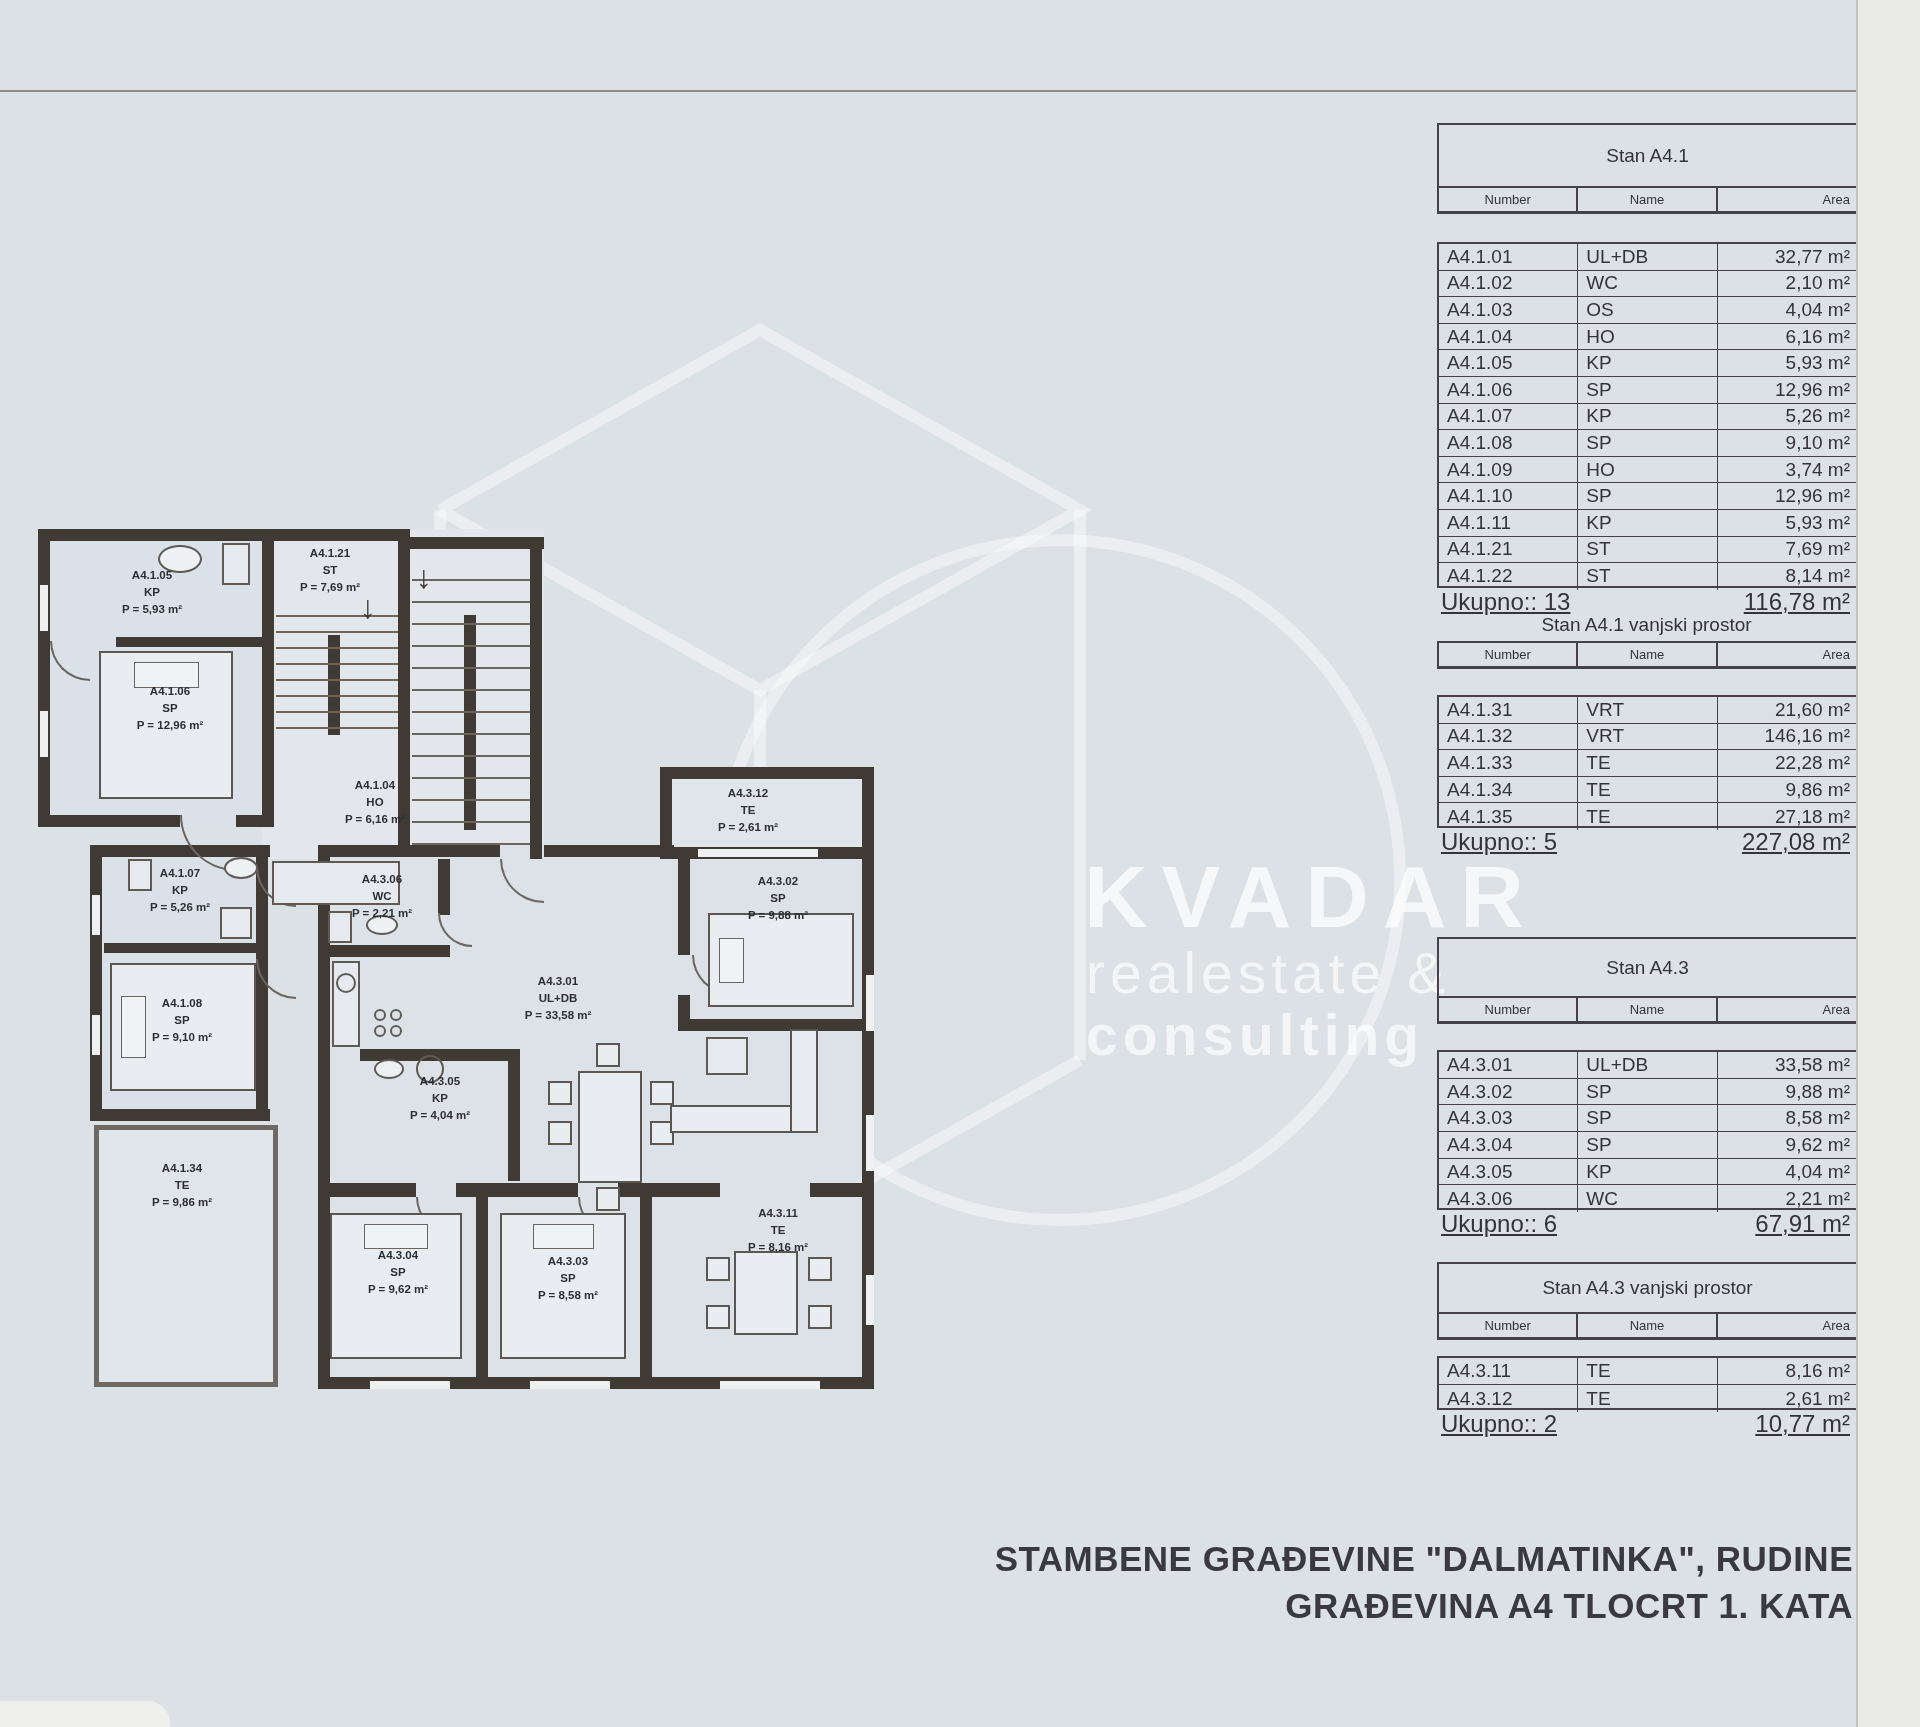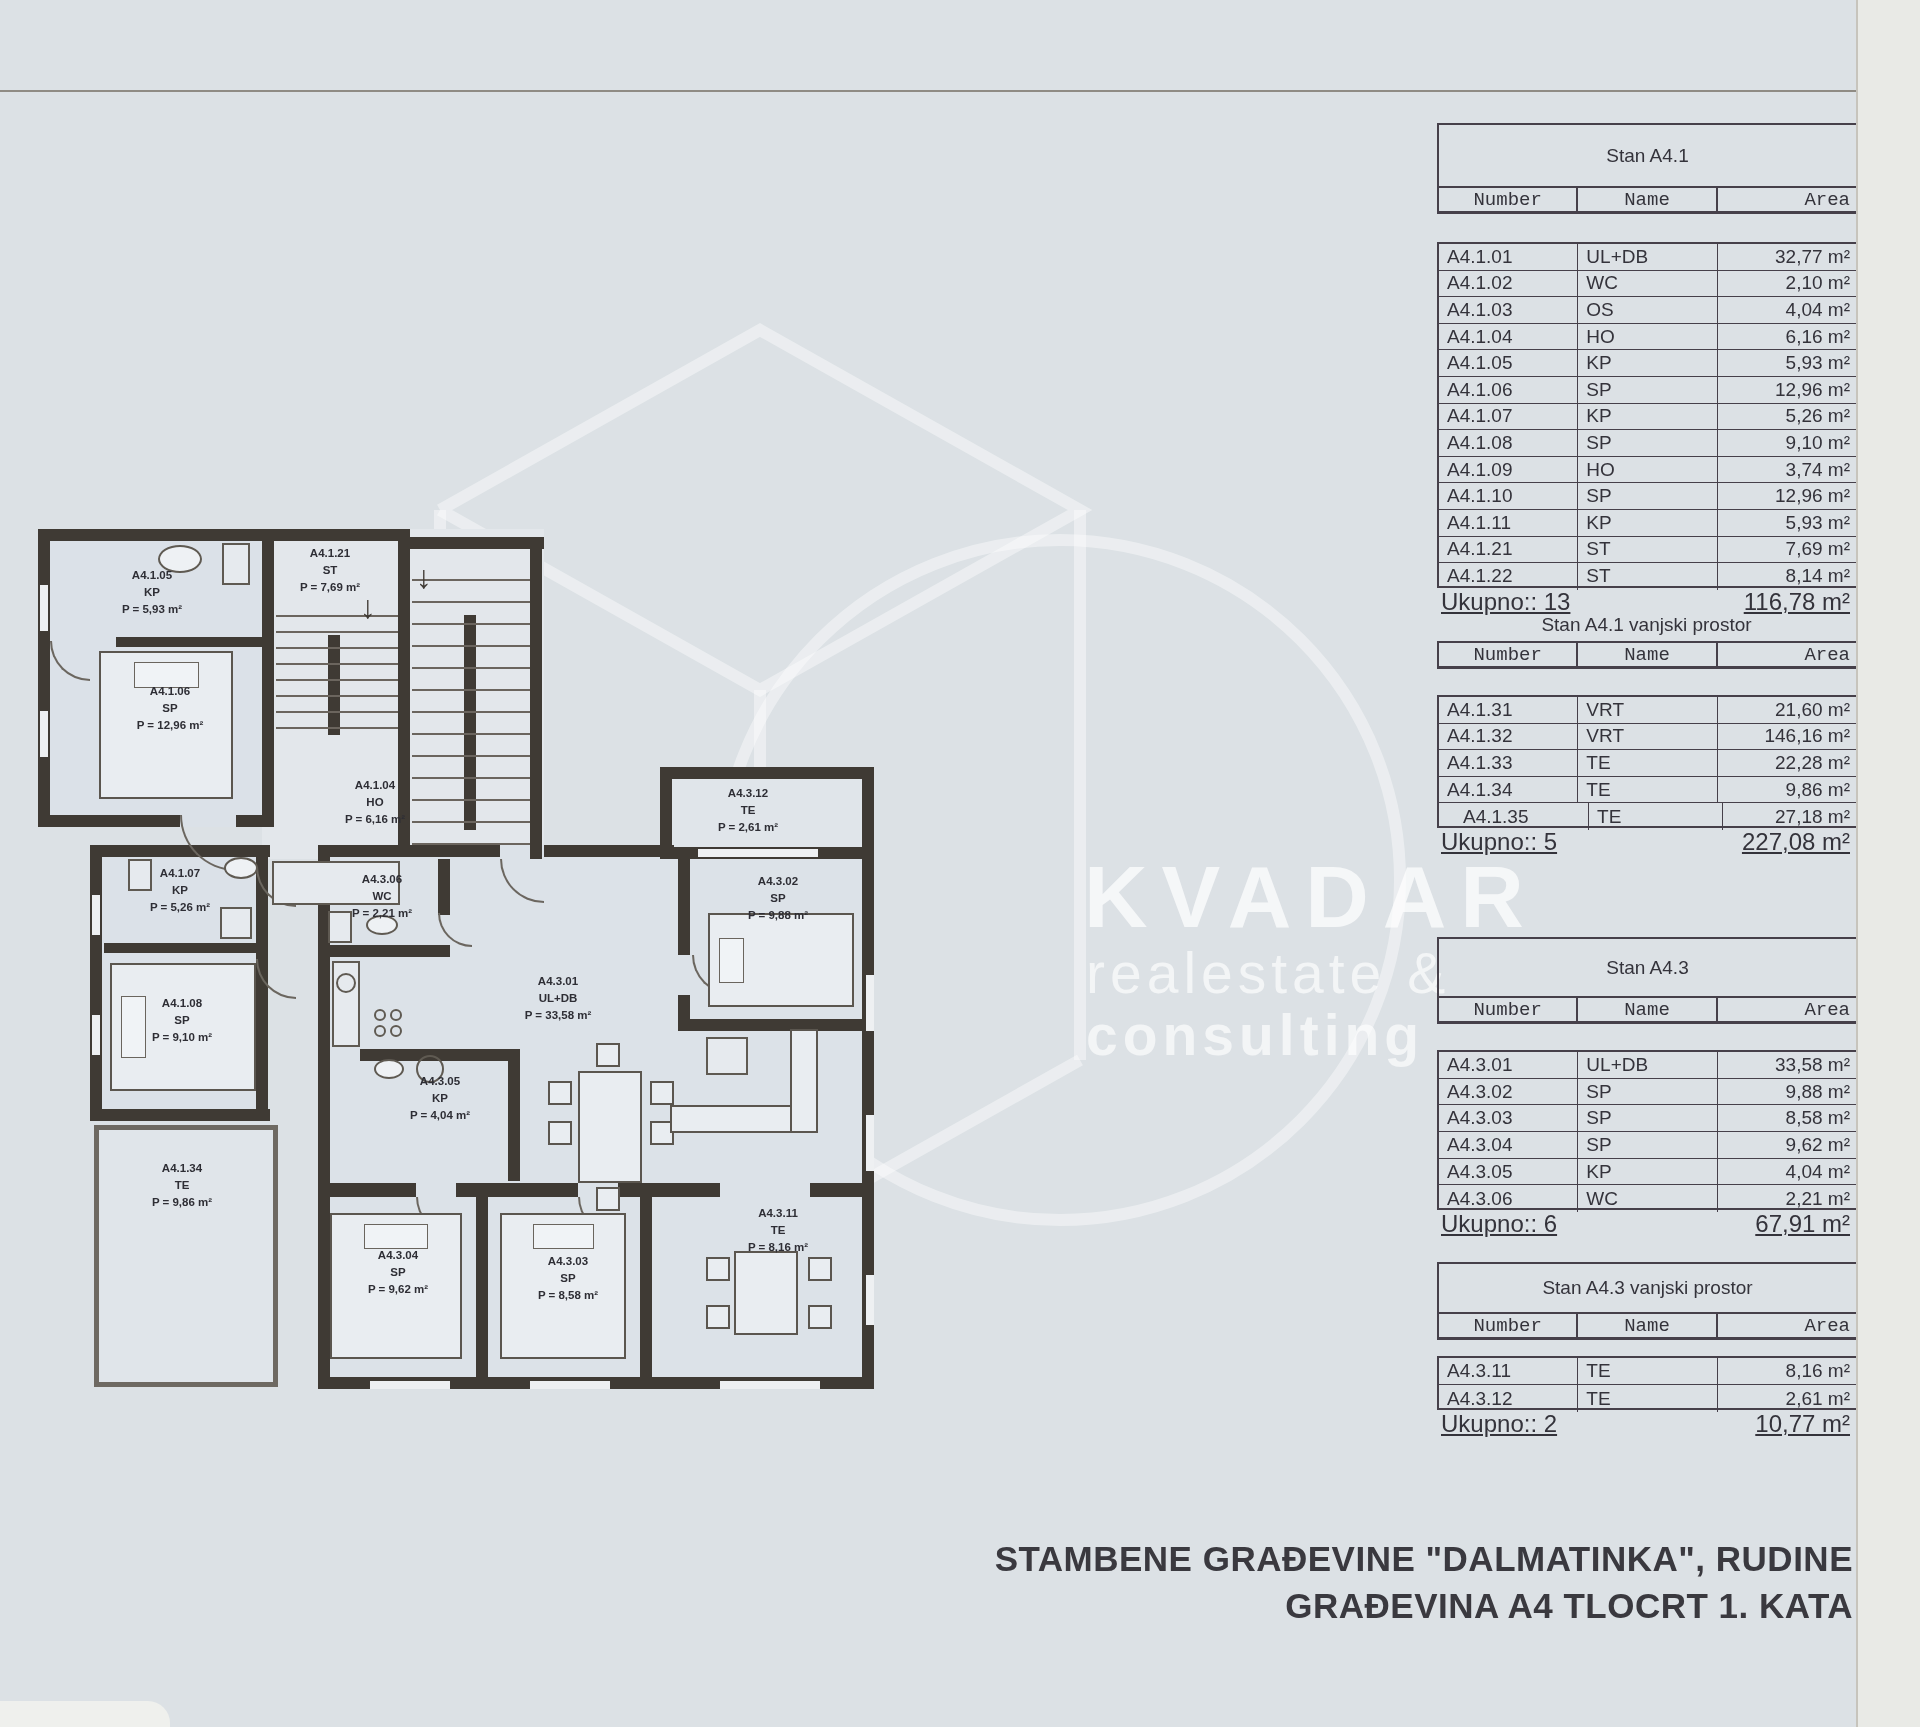--- a/index.html
+++ b/index.html
@@ -34,21 +34,21 @@
   #plan .ell{position:absolute;border:2px solid #5f5a52;border-radius:50%;background:#eef1f4;box-sizing:border-box;}
   #plan .arc{position:absolute;border-left:2px solid #6b665f;border-bottom:2px solid #6b665f;border-bottom-left-radius:100%;box-sizing:border-box;}
   #plan .room-label{position:absolute;transform:translateX(-50%);text-align:center;font-size:11.5px;font-weight:bold;line-height:17px;color:#2e2e35;white-space:nowrap;z-index:8;}
   #plan .arrow{position:absolute;font-size:32px;color:#3f3a34;z-index:7;font-weight:bold;}
   #plan .terrace{position:absolute;border:5px solid #6e6962;background:#e0e5ea;box-sizing:border-box;}
   
   #tables-layer{position:absolute;left:0;top:0;width:1920px;height:1727px;z-index:10;}
   .tbl-title{position:absolute;display:flex;align-items:center;justify-content:center;font-size:19px;color:#34333b;box-sizing:border-box;}
   .tbl-title.boxed{border-top:2px solid #46404a;border-left:2px solid #46404a;}
   .tbl-head{position:absolute;display:flex;box-sizing:border-box;border-top:2px solid #46404a;border-left:2px solid #46404a;border-bottom:3px solid #46404a;}
-  .tbl-head .hc{display:flex;align-items:center;justify-content:center;font-size:19px;box-sizing:border-box;border-right:2px solid #46404a;font-family:Liberation Mono, monospace;}
+  .tbl-head .hc{display:flex;align-items:center;justify-content:center;font-size:13px;box-sizing:border-box;border-right:2px solid #46404a;}
   .tbl-head .hc:last-child{border-right:none;justify-content:flex-end;padding-right:6px;}
   .tbl-grid{position:absolute;box-sizing:border-box;border-top:2px solid #46404a;border-left:2px solid #46404a;border-bottom:2px solid #46404a;}
   .tbl-row{display:flex;box-sizing:border-box;border-bottom:1.5px solid #46404a;}
   .tbl-row:last-child{border-bottom:none;}
   .tbl-row .c{box-sizing:border-box;display:flex;align-items:center;font-size:19px;padding-left:8px;border-right:1.5px solid #46404a;overflow:hidden;}
   .tbl-row .c:last-child{border-right:none;justify-content:flex-end;padding-right:6px;padding-left:0;}
   .tbl-total{position:absolute;display:flex;justify-content:space-between;align-items:center;font-size:24px;text-decoration:underline;}
   .tbl-total .tr-area{padding-right:6px;}
   
   #title-block{position:absolute;right:67px;top:1535px;text-align:right;font-weight:bold;font-size:35px;line-height:47px;color:#3a393f;letter-spacing:.5px;z-index:12;}
@@ -382,21 +382,21 @@
         <div class="c" style="width: 140px;">A4.1.33</div>
         <div class="c" style="width: 140px;">TE</div>
         <div class="c" style="width: 139px;">22,28 m²</div>
       </div>
       <div class="tbl-row" style="height: 26.6px;">
         <div class="c" style="width: 140px;">A4.1.34</div>
         <div class="c" style="width: 140px;">TE</div>
         <div class="c" style="width: 139px;">9,86 m²</div>
       </div>
       <div class="tbl-row" style="height: 26.6px;">
-        <div class="c" style="width: 140px; margin-left: 16px;">A4.1.35</div>
+        <div class="c" style="width: 140px;">A4.1.35</div>
         <div class="c" style="width: 140px;">TE</div>
         <div class="c" style="width: 139px;">27,18 m²</div>
       </div>
     </div>
     <div class="tbl-total" style="left: 1441px; top: 830px; width: 415px; height: 24px;">
       <span>Ukupno:: 5</span>
       <span class="tr-area">227,08 m²</span>
     </div>
     <div class="tbl-title boxed" style="left: 1437px; top: 937px; width: 419px; height: 59px;">Stan A4.3</div>
     <div class="tbl-head" style="left: 1437px; top: 996px; width: 419px; height: 28px;">

